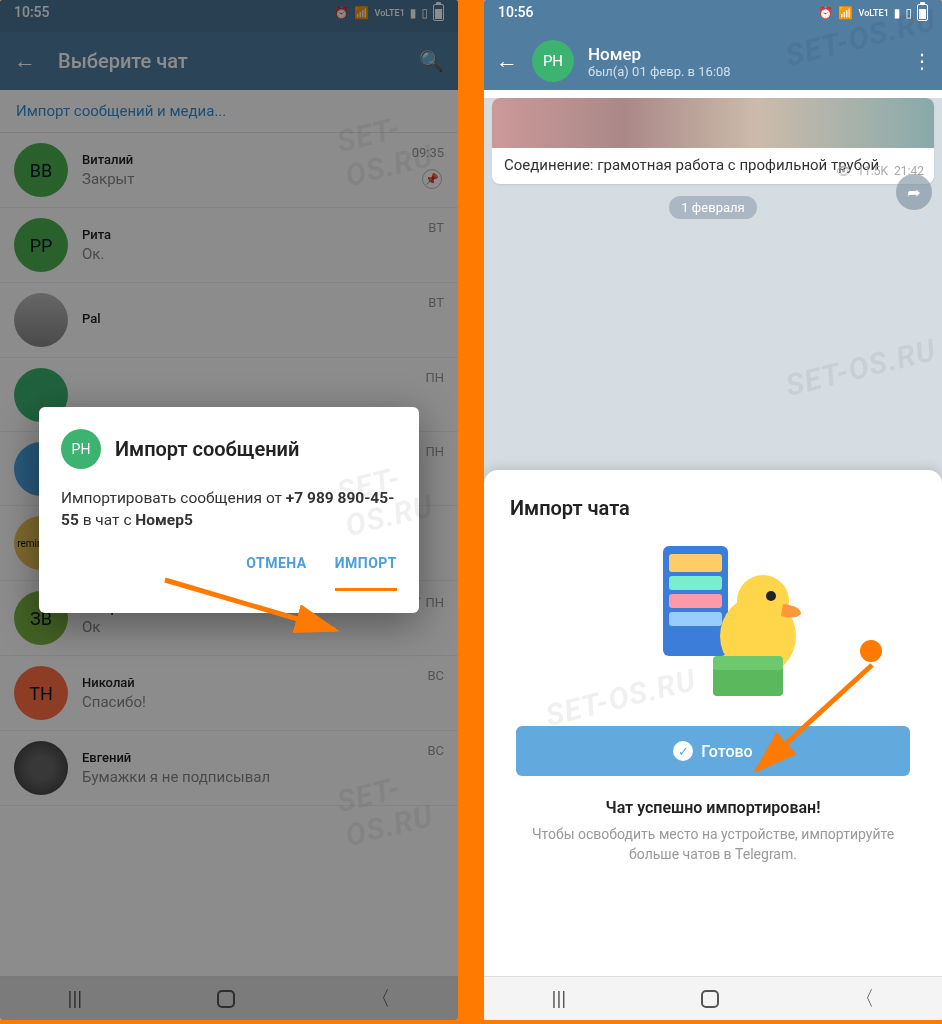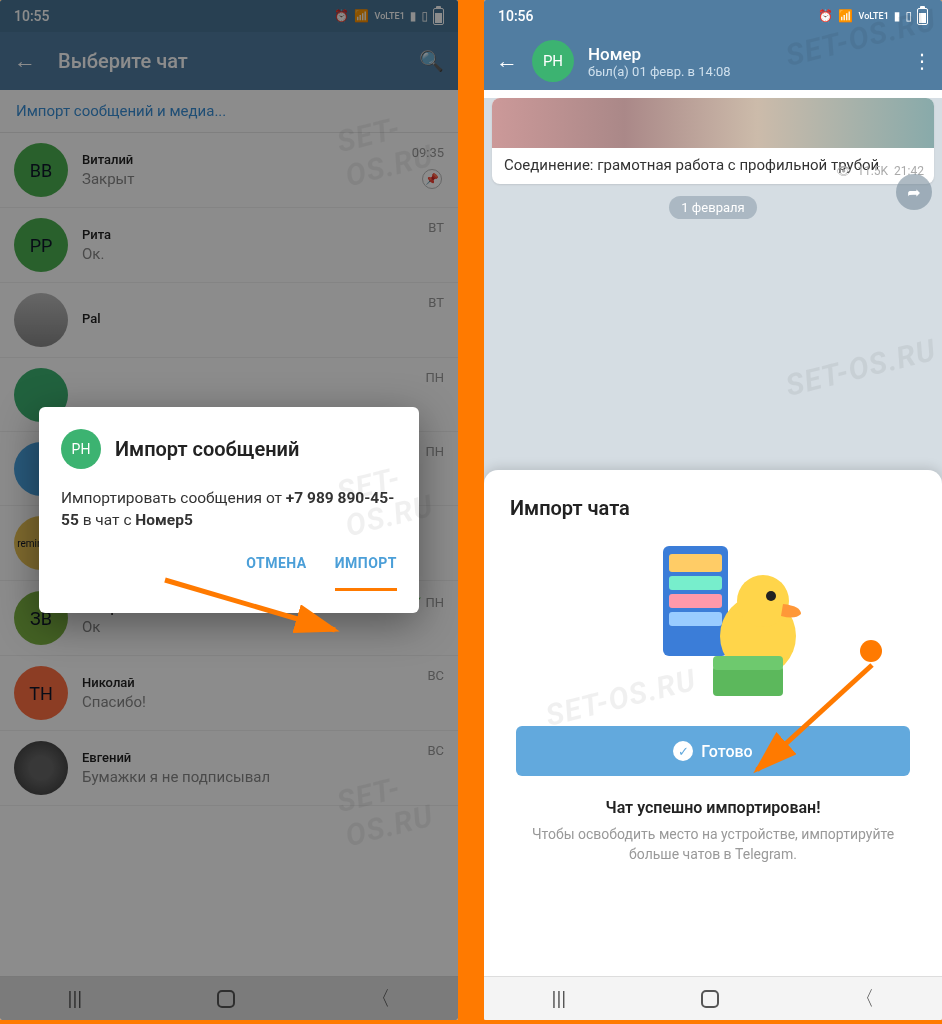--- a/index.html
+++ b/index.html
@@ -2,21 +2,21 @@
 <html><head>
 <meta charset="utf-8">
 <style>
 * { margin:0; padding:0; box-sizing:border-box; font-family:-apple-system,Roboto,Arial,sans-serif; }
 body { background:#ff7a00; width:942px; height:1024px; overflow:hidden; position:relative; }
 .phone { position:absolute; top:0; width:458px; height:1020px; background:#fff; overflow:hidden; border-radius:2px; }
 .phone.left { left:0; }
 .phone.right { right:0; }
 
 
-.status { height:32px; background:#4a7695; color:#fff; display:flex; align-items:center; justify-content:space-between; padding:16px 14px; font-size:14px; font-weight:500; }
+.status { height:32px; background:#4a7695; color:#fff; display:flex; align-items:flex-start; justify-content:space-between; padding:4px 14px; font-size:14px; font-weight:500; }
 .status.light { background:#517da1; }
 .status .icons { display:flex; gap:5px; align-items:center; font-size:12px; }
 .status .icons span { display:inline-block; }
 .bat { width:11px; height:17px; border:1.5px solid #fff; border-radius:2px; position:relative; }
 .bat::before { content:""; position:absolute; top:-3px; left:2px; width:5px; height:2px; background:#fff; border-radius:1px 1px 0 0;}
 .bat::after { content:""; position:absolute; bottom:1px; left:1px; right:1px; height:10px; background:#fff;}
 
 
 .hdr { height:58px; background:#517da1; color:#fff; display:flex; align-items:center; padding:0 14px; gap:22px; }
 .hdr .back { font-size:22px; }
@@ -221,21 +221,21 @@
         <span>▮</span>
         <span>▯</span>
         <div class="bat"></div>
     </div>
   </div>
   <div class="chat-hdr">
     <span style="font-size:22px;">←</span>
     <div class="chat-ava">РН</div>
     <div class="chat-info">
       <div class="nm">Номер</div>
-      <div class="st">был(а) 01 февр. в 14:08</div>
+      <div class="st">был(а) 01 февр. в 16:08</div>
     </div>
     <span class="more">⋮</span>
   </div>
 
   <div class="chat-body">
     <div class="card">
       <div class="card-img"></div>
       <div class="card-txt">
         <span>Соединение: грамотная работа с профильной трубой</span>
         <div class="card-meta">

